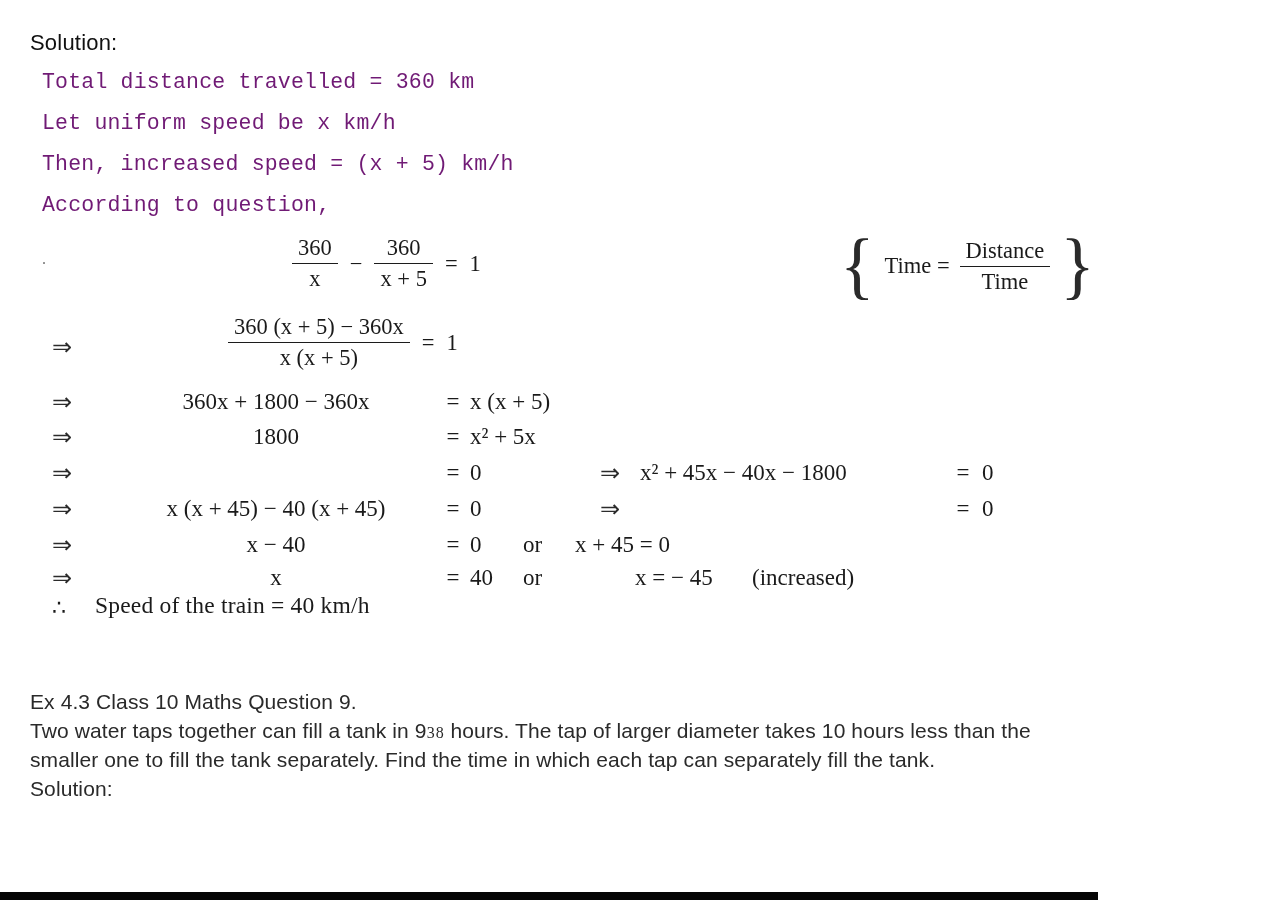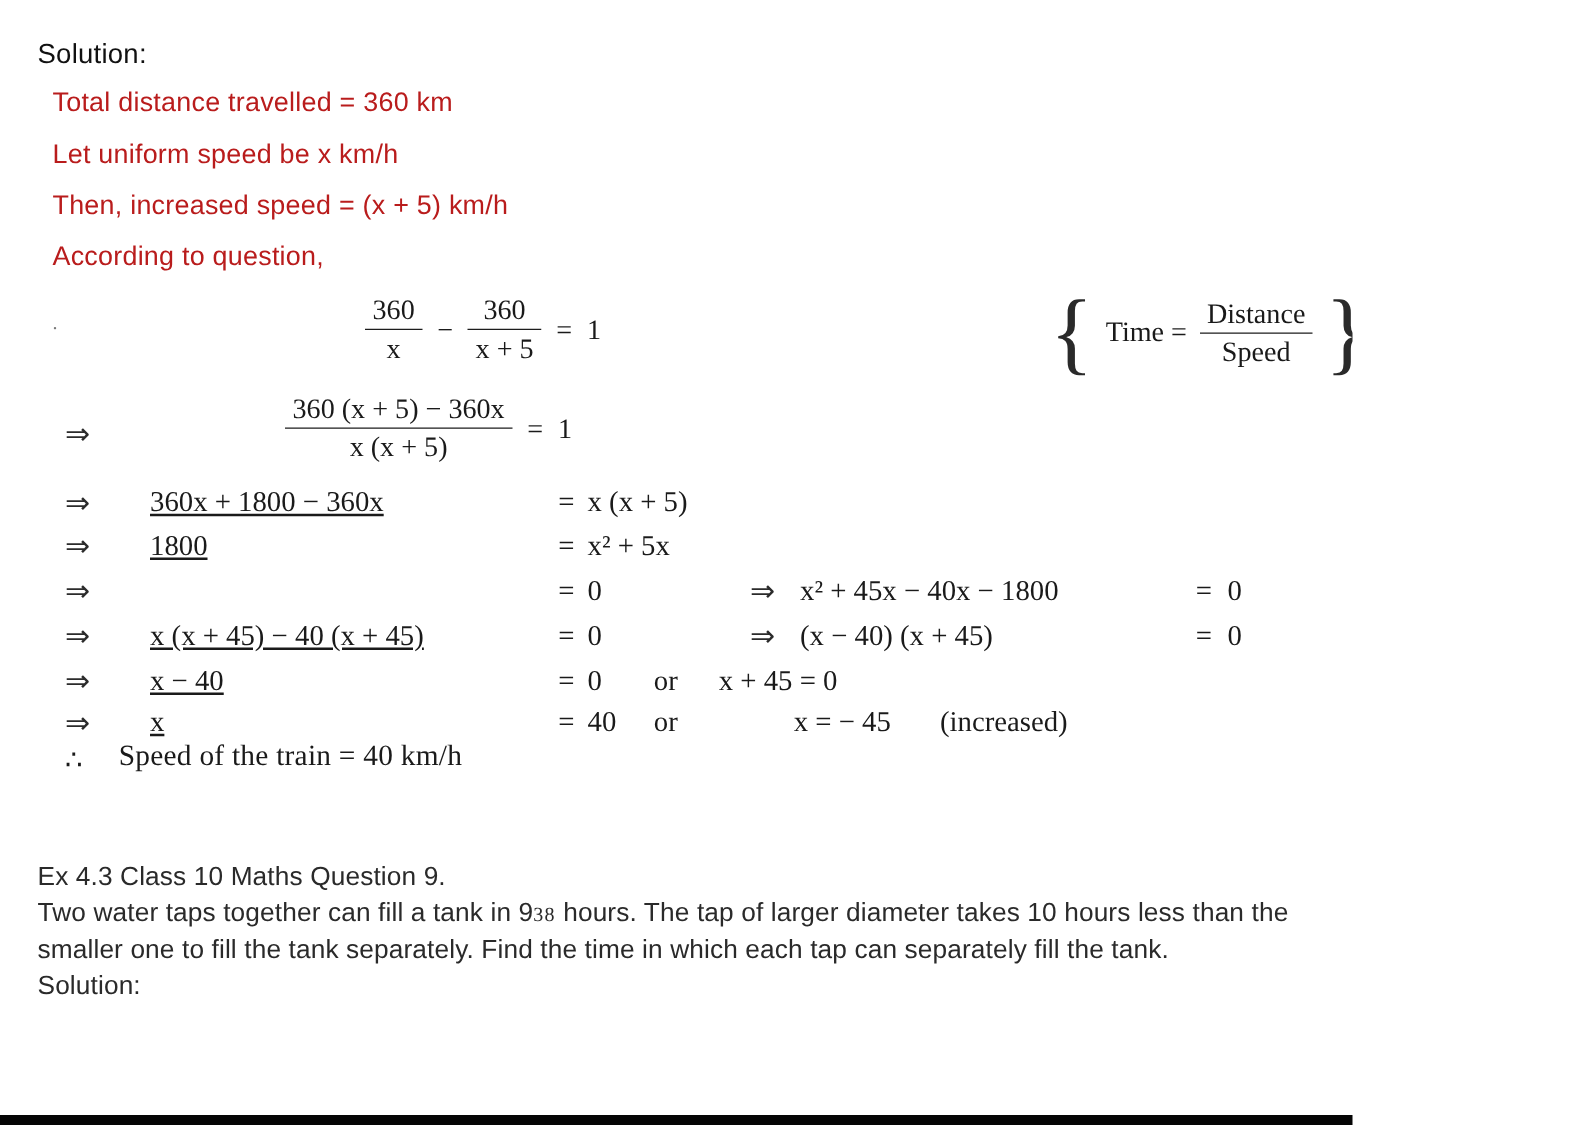--- a/index.html
+++ b/index.html
@@ -1,26 +1,26 @@
 <!DOCTYPE html>
 <html><head>
 <meta charset="utf-8">
 <style>
   html,body{margin:0;padding:0;background:#fff;}
   .page{position:relative;width:1082px;height:900px;background:#ffffff;overflow:hidden;
-        font-family:"Liberation Sans",sans-serif;}
+        font-family:"Liberation Sans",sans-serif;padding-left:16px;}
   
   .sol-header{position:absolute;left:30px;top:30px;font-size:22px;color:#111;letter-spacing:.2px;}
-  .intro{position:absolute;left:42px;font-size:21.5px;color:#b91c1c;letter-spacing:.2px;}
+  .intro{position:absolute;left:42px;font-size:21.5px;color:#701a75;letter-spacing:.2px;font-family:Liberation Mono, monospace;}
   .intro.l0{top:70px}.intro.l1{top:111px}.intro.l2{top:152px}.intro.l3{top:193px}
   
   .math{font-family:"Liberation Serif","DejaVu Serif",serif;color:#1a1a1a;}
   .mrow{position:absolute;left:0;width:1275px;height:34px;font-size:23px;line-height:34px;}
   .arrow{position:absolute;left:52px;top:0;font-size:24px;color:#2b2b2b;font-family:"DejaVu Sans",sans-serif;}
-  .lhs{position:absolute;left:120px;width:312px;text-align:left;white-space:nowrap;text-decoration:underline;}
+  .lhs{position:absolute;left:120px;width:312px;text-align:center;white-space:nowrap;}
   .eqs{position:absolute;left:440px;width:26px;text-align:center;}
   .rhs{position:absolute;left:470px;white-space:nowrap;}
   .arrow2{position:absolute;left:600px;top:0;font-size:24px;color:#2b2b2b;font-family:"DejaVu Sans",sans-serif;}
   .lhs2{position:absolute;left:640px;width:300px;text-align:left;white-space:nowrap;}
   .eqs2{position:absolute;left:950px;width:26px;text-align:center;}
   .rhs2{position:absolute;left:982px;white-space:nowrap;}
   .or1{position:absolute;left:523px;}
   .expr2a{position:absolute;left:575px;white-space:nowrap;}
   .expr2b{position:absolute;left:635px;white-space:nowrap;}
   .rej{position:absolute;left:752px;white-space:nowrap;}
@@ -76,21 +76,21 @@
     <span class="op">=</span>
     <span>1</span>
   </div>
 
   <div class="eqflex notewrap math">
     <span class="brace">{</span>
     <span class="notelabel">Time =</span>
     <span class="frac">
       <span class="num">Distance</span>
       <span class="bar"></span>
-      <span class="den">Speed</span>
+      <span class="den">Time</span>
     </span>
     <span class="brace">}</span>
   </div>
 
   <div class="mrow math" style="top:330px">
     <span class="arrow">⇒</span>
   </div>
   <div class="eqflex eq2wrap math">
     <span class="frac">
       <span class="num">360 (x + 5) − 360x</span>
@@ -124,21 +124,20 @@
     <span class="eqs2">=</span>
     <span class="rhs2">0</span>
   </div>
 
   <div class="mrow math" style="top:492px">
     <span class="arrow">⇒</span>
     <span class="lhs">x (x + 45) − 40 (x + 45)</span>
     <span class="eqs">=</span>
     <span class="rhs">0</span>
     <span class="arrow2">⇒</span>
-    <span class="lhs2">(x − 40) (x + 45)</span>
     <span class="eqs2">=</span>
     <span class="rhs2">0</span>
   </div>
 
   <div class="mrow math" style="top:528px">
     <span class="arrow">⇒</span>
     <span class="lhs">x − 40</span>
     <span class="eqs">=</span>
     <span class="rhs">0</span>
     <span class="or1">or</span>

